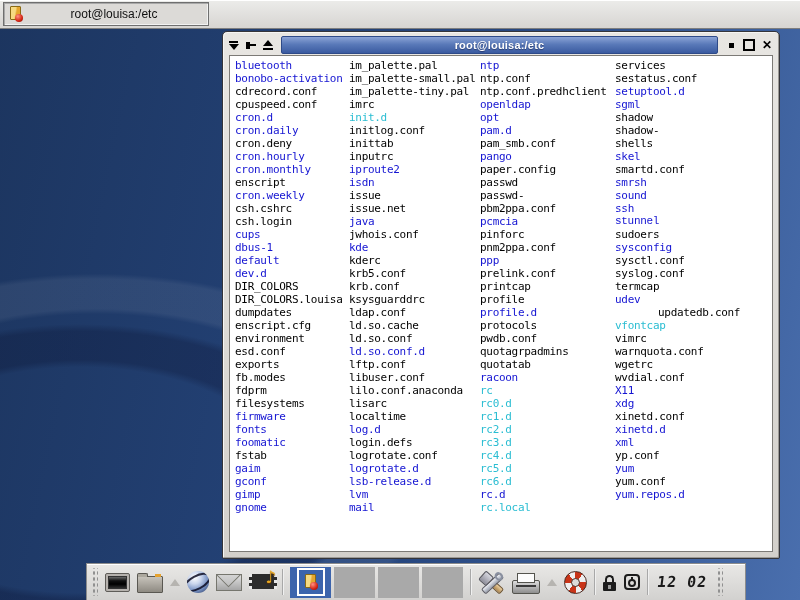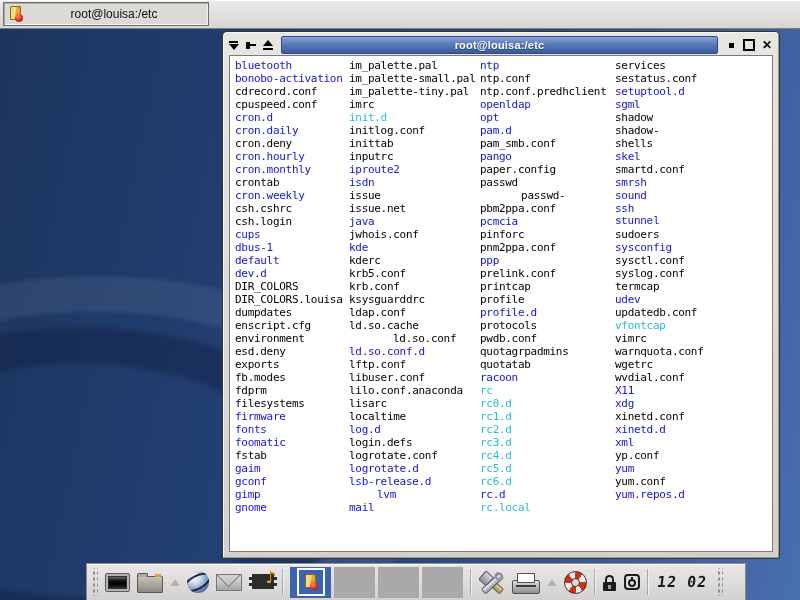--- a/index.html
+++ b/index.html
@@ -175,34 +175,34 @@
     <div class="term-col" style="left:5px">
         <div class="ln" style="color: rgb(20, 20, 210);">bluetooth</div>
         <div class="ln" style="color: rgb(20, 20, 210);">bonobo-activation</div>
         <div class="ln" style="color: rgb(0, 0, 0);">cdrecord.conf</div>
         <div class="ln" style="color: rgb(0, 0, 0);">cpuspeed.conf</div>
         <div class="ln" style="color: rgb(20, 20, 210);">cron.d</div>
         <div class="ln" style="color: rgb(20, 20, 210);">cron.daily</div>
         <div class="ln" style="color: rgb(0, 0, 0);">cron.deny</div>
         <div class="ln" style="color: rgb(20, 20, 210);">cron.hourly</div>
         <div class="ln" style="color: rgb(20, 20, 210);">cron.monthly</div>
-        <div class="ln" style="color: rgb(0, 0, 0);">crontab</div>
+        <div class="ln" style="color: rgb(0, 0, 0);">enscript</div>
         <div class="ln" style="color: rgb(20, 20, 210);">cron.weekly</div>
         <div class="ln" style="color: rgb(0, 0, 0);">csh.cshrc</div>
         <div class="ln" style="color: rgb(0, 0, 0);">csh.login</div>
         <div class="ln" style="color: rgb(20, 20, 210);">cups</div>
         <div class="ln" style="color: rgb(20, 20, 210);">dbus-1</div>
         <div class="ln" style="color: rgb(20, 20, 210);">default</div>
         <div class="ln" style="color: rgb(20, 20, 210);">dev.d</div>
         <div class="ln" style="color: rgb(0, 0, 0);">DIR_COLORS</div>
         <div class="ln" style="color: rgb(0, 0, 0);">DIR_COLORS.louisa</div>
         <div class="ln" style="color: rgb(0, 0, 0);">dumpdates</div>
         <div class="ln" style="color: rgb(0, 0, 0);">enscript.cfg</div>
         <div class="ln" style="color: rgb(0, 0, 0);">environment</div>
-        <div class="ln" style="color: rgb(0, 0, 0);">esd.deny</div>
+        <div class="ln" style="color: rgb(0, 0, 0);">esd.conf</div>
         <div class="ln" style="color: rgb(0, 0, 0);">exports</div>
         <div class="ln" style="color: rgb(0, 0, 0);">fb.modes</div>
         <div class="ln" style="color: rgb(0, 0, 0);">fdprm</div>
         <div class="ln" style="color: rgb(0, 0, 0);">filesystems</div>
         <div class="ln" style="color: rgb(20, 20, 210);">firmware</div>
         <div class="ln" style="color: rgb(20, 20, 210);">fonts</div>
         <div class="ln" style="color: rgb(20, 20, 210);">foomatic</div>
         <div class="ln" style="color: rgb(0, 0, 0);">fstab</div>
         <div class="ln" style="color: rgb(20, 20, 210);">gaim</div>
         <div class="ln" style="color: rgb(20, 20, 210);">gconf</div>
@@ -224,47 +224,47 @@
         <div class="ln" style="color: rgb(0, 0, 0);">issue.net</div>
         <div class="ln" style="color: rgb(20, 20, 210);">java</div>
         <div class="ln" style="color: rgb(0, 0, 0);">jwhois.conf</div>
         <div class="ln" style="color: rgb(20, 20, 210);">kde</div>
         <div class="ln" style="color: rgb(0, 0, 0);">kderc</div>
         <div class="ln" style="color: rgb(0, 0, 0);">krb5.conf</div>
         <div class="ln" style="color: rgb(0, 0, 0);">krb.conf</div>
         <div class="ln" style="color: rgb(0, 0, 0);">ksysguarddrc</div>
         <div class="ln" style="color: rgb(0, 0, 0);">ldap.conf</div>
         <div class="ln" style="color: rgb(0, 0, 0);">ld.so.cache</div>
-        <div class="ln" style="color: rgb(0, 0, 0); margin-left: 44px;">ld.so.conf</div>
+        <div class="ln" style="color: rgb(0, 0, 0);">ld.so.conf</div>
         <div class="ln" style="color: rgb(20, 20, 210);">ld.so.conf.d</div>
         <div class="ln" style="color: rgb(0, 0, 0);">lftp.conf</div>
         <div class="ln" style="color: rgb(0, 0, 0);">libuser.conf</div>
         <div class="ln" style="color: rgb(0, 0, 0);">lilo.conf.anaconda</div>
         <div class="ln" style="color: rgb(0, 0, 0);">lisarc</div>
         <div class="ln" style="color: rgb(0, 0, 0);">localtime</div>
         <div class="ln" style="color: rgb(20, 20, 210);">log.d</div>
         <div class="ln" style="color: rgb(0, 0, 0);">login.defs</div>
         <div class="ln" style="color: rgb(0, 0, 0);">logrotate.conf</div>
         <div class="ln" style="color: rgb(20, 20, 210);">logrotate.d</div>
         <div class="ln" style="color: rgb(20, 20, 210);">lsb-release.d</div>
-        <div class="ln" style="color: rgb(20, 20, 210); margin-left: 28px;">lvm</div>
+        <div class="ln" style="color: rgb(20, 20, 210);">lvm</div>
         <div class="ln" style="color: rgb(20, 20, 210);">mail</div>
       </div>
     <div class="term-col" style="left:250px">
         <div class="ln" style="color: rgb(20, 20, 210);">ntp</div>
         <div class="ln" style="color: rgb(0, 0, 0);">ntp.conf</div>
         <div class="ln" style="color: rgb(0, 0, 0);">ntp.conf.predhclient</div>
         <div class="ln" style="color: rgb(20, 20, 210);">openldap</div>
         <div class="ln" style="color: rgb(20, 20, 210);">opt</div>
         <div class="ln" style="color: rgb(20, 20, 210);">pam.d</div>
         <div class="ln" style="color: rgb(0, 0, 0);">pam_smb.conf</div>
         <div class="ln" style="color: rgb(20, 20, 210);">pango</div>
         <div class="ln" style="color: rgb(0, 0, 0);">paper.config</div>
         <div class="ln" style="color: rgb(0, 0, 0);">passwd</div>
-        <div class="ln" style="color: rgb(0, 0, 0); text-align: center;">passwd-</div>
+        <div class="ln" style="color: rgb(0, 0, 0);">passwd-</div>
         <div class="ln" style="color: rgb(0, 0, 0);">pbm2ppa.conf</div>
         <div class="ln" style="color: rgb(20, 20, 210);">pcmcia</div>
         <div class="ln" style="color: rgb(0, 0, 0);">pinforc</div>
         <div class="ln" style="color: rgb(0, 0, 0);">pnm2ppa.conf</div>
         <div class="ln" style="color: rgb(20, 20, 210);">ppp</div>
         <div class="ln" style="color: rgb(0, 0, 0);">prelink.conf</div>
         <div class="ln" style="color: rgb(0, 0, 0);">printcap</div>
         <div class="ln" style="color: rgb(0, 0, 0);">profile</div>
         <div class="ln" style="color: rgb(20, 20, 210);">profile.d</div>
         <div class="ln" style="color: rgb(0, 0, 0);">protocols</div>
@@ -296,21 +296,21 @@
         <div class="ln" style="color: rgb(20, 20, 210);">smrsh</div>
         <div class="ln" style="color: rgb(20, 20, 210);">sound</div>
         <div class="ln" style="color: rgb(20, 20, 210);">ssh</div>
         <div class="ln" style="color: rgb(20, 20, 210); font-family: Liberation Mono, monospace;">stunnel</div>
         <div class="ln" style="color: rgb(0, 0, 0);">sudoers</div>
         <div class="ln" style="color: rgb(20, 20, 210);">sysconfig</div>
         <div class="ln" style="color: rgb(0, 0, 0);">sysctl.conf</div>
         <div class="ln" style="color: rgb(0, 0, 0);">syslog.conf</div>
         <div class="ln" style="color: rgb(0, 0, 0);">termcap</div>
         <div class="ln" style="color: rgb(20, 20, 210);">udev</div>
-        <div class="ln" style="color: rgb(0, 0, 0);">updatedb.conf</div>
+        <div class="ln" style="color: rgb(0, 0, 0); margin-left: 43px;">updatedb.conf</div>
         <div class="ln" style="color: rgb(42, 189, 210);">vfontcap</div>
         <div class="ln" style="color: rgb(0, 0, 0);">vimrc</div>
         <div class="ln" style="color: rgb(0, 0, 0);">warnquota.conf</div>
         <div class="ln" style="color: rgb(0, 0, 0);">wgetrc</div>
         <div class="ln" style="color: rgb(0, 0, 0);">wvdial.conf</div>
         <div class="ln" style="color: rgb(20, 20, 210);">X11</div>
         <div class="ln" style="color: rgb(20, 20, 210);">xdg</div>
         <div class="ln" style="color: rgb(0, 0, 0);">xinetd.conf</div>
         <div class="ln" style="color: rgb(20, 20, 210);">xinetd.d</div>
         <div class="ln" style="color: rgb(20, 20, 210);">xml</div>

